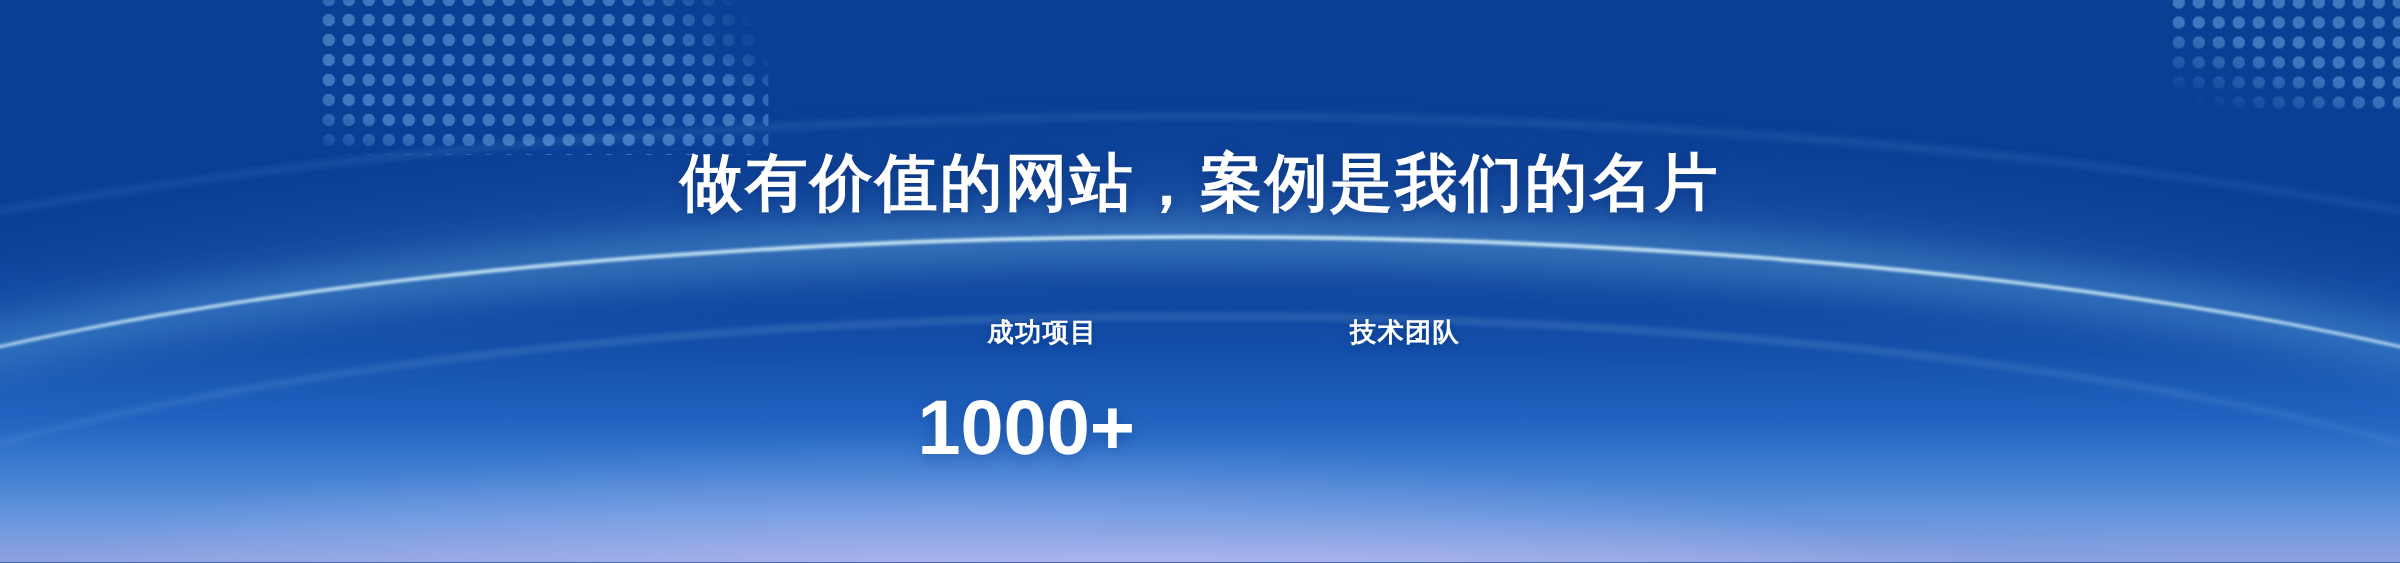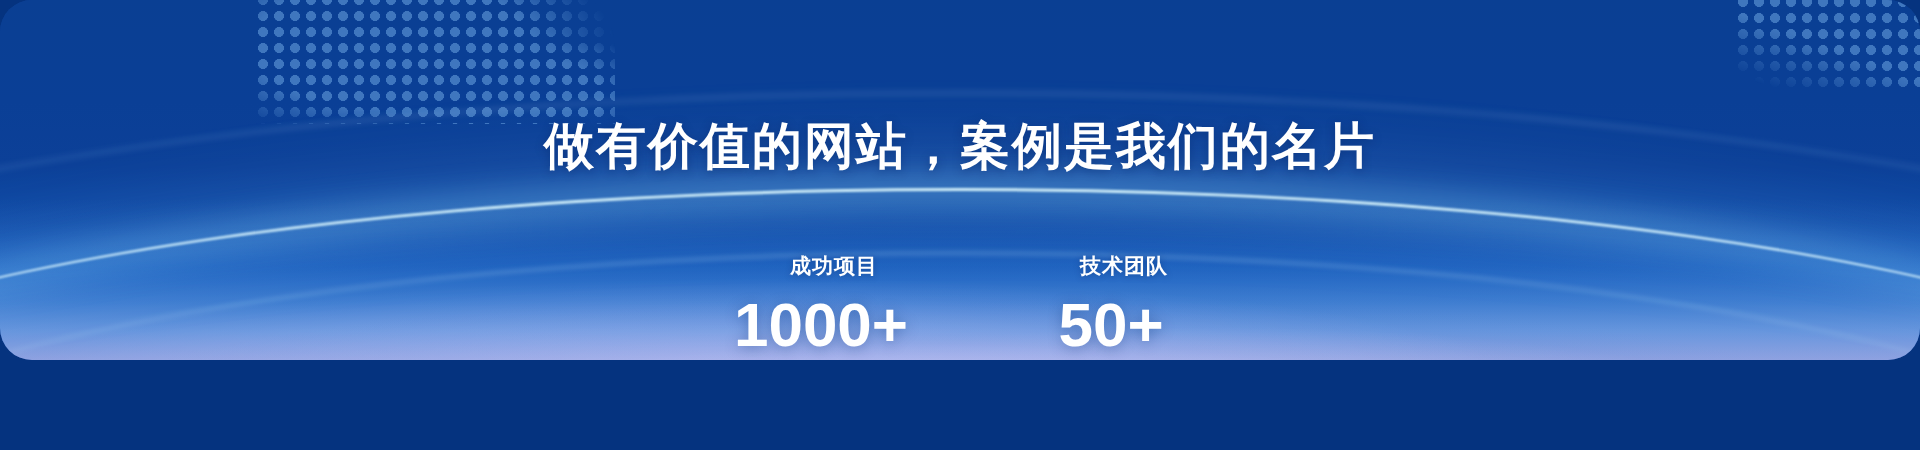--- a/index.html
+++ b/index.html
@@ -3,23 +3,22 @@
 <meta charset="utf-8">
 <title>Banner</title>
 <style>
   html,body{margin:0;padding:0;}
   body{
     width:1920px;height:450px;overflow:hidden;
     font-family:"Liberation Sans","DejaVu Sans",sans-serif;
     background:#05337f;
   }
   #banner{
-    position:relative;width:1920px;height:360px;overflow:hidden;
+    position:relative;width:1920px;height:450px;overflow:hidden;
     background:#0a3f95;
-    border-radius:32px;
   }
   
   .layer{position:absolute;inset:0;pointer-events:none;}
 
   
   #bg-base{
     background:
       radial-gradient(120% 95% at 50% 118%,
          rgba(255,255,255,.55) 0%,
          rgba(190,215,255,.45) 6%,
@@ -129,21 +128,21 @@
     min-width:150px;
   }
   .stat-label{
     font-size:21px;font-weight:700;color:#ffffff;
     letter-spacing:1px;
     text-shadow:0 1px 6px rgba(0,30,90,.35);
     white-space:nowrap;
     margin-left:26px;
   }
   .stat-value{
-    margin-top:14px;
+    margin-top:32px;
     font-size:62px;font-weight:700;color:#ffffff;
     letter-spacing:0px;line-height:1;
     text-shadow:0 2px 14px rgba(0,40,110,.35);
     white-space:nowrap;
   }
 </style>
 </head>
 <body>
 
 <div id="banner">
@@ -165,19 +164,18 @@
 
     <div id="stats">
 
       <div class="stat">
         <div class="stat-label">成功项目</div>
         <div class="stat-value">1000+</div>
       </div>
 
       <div class="stat">
         <div class="stat-label">技术团队</div>
-        <div class="stat-value">50+</div>
       </div>
 
 
     </div>
   </div>
 </div>
 
 </body></html>

